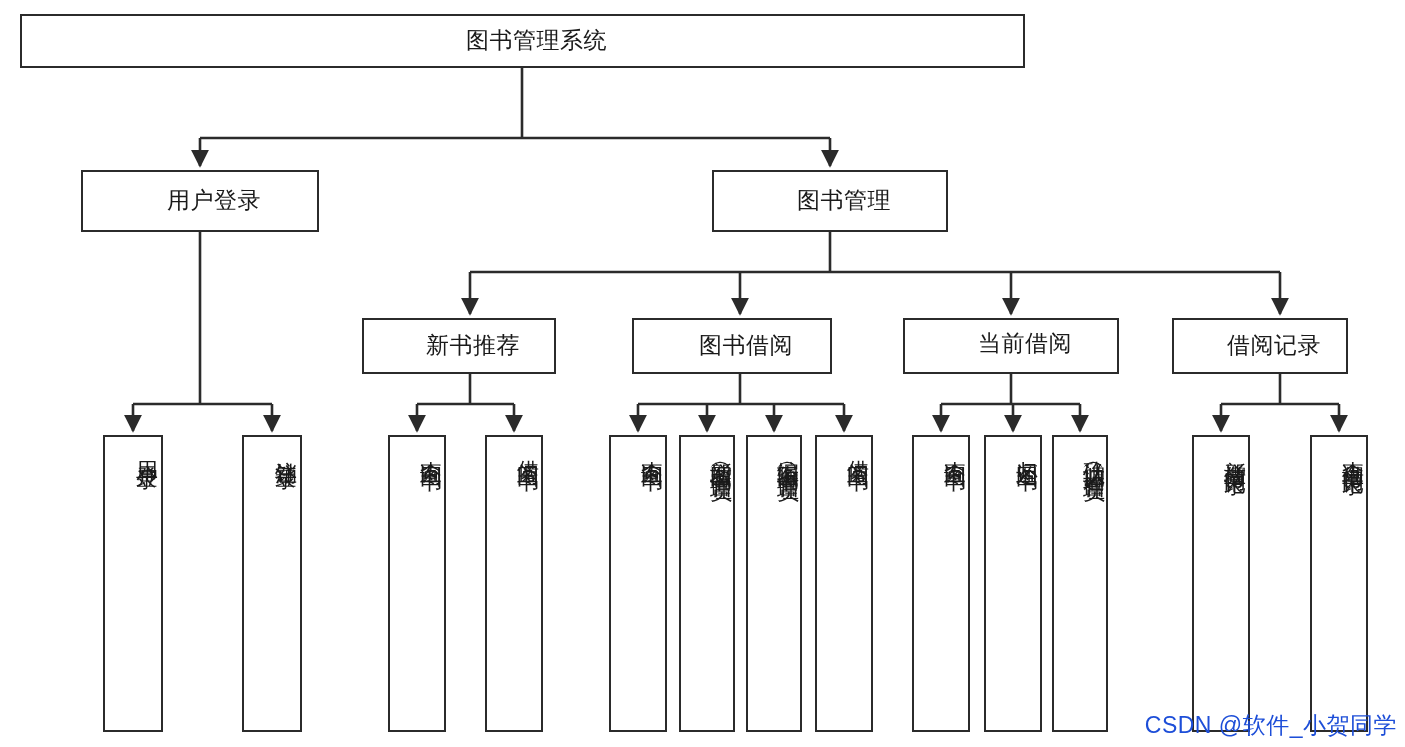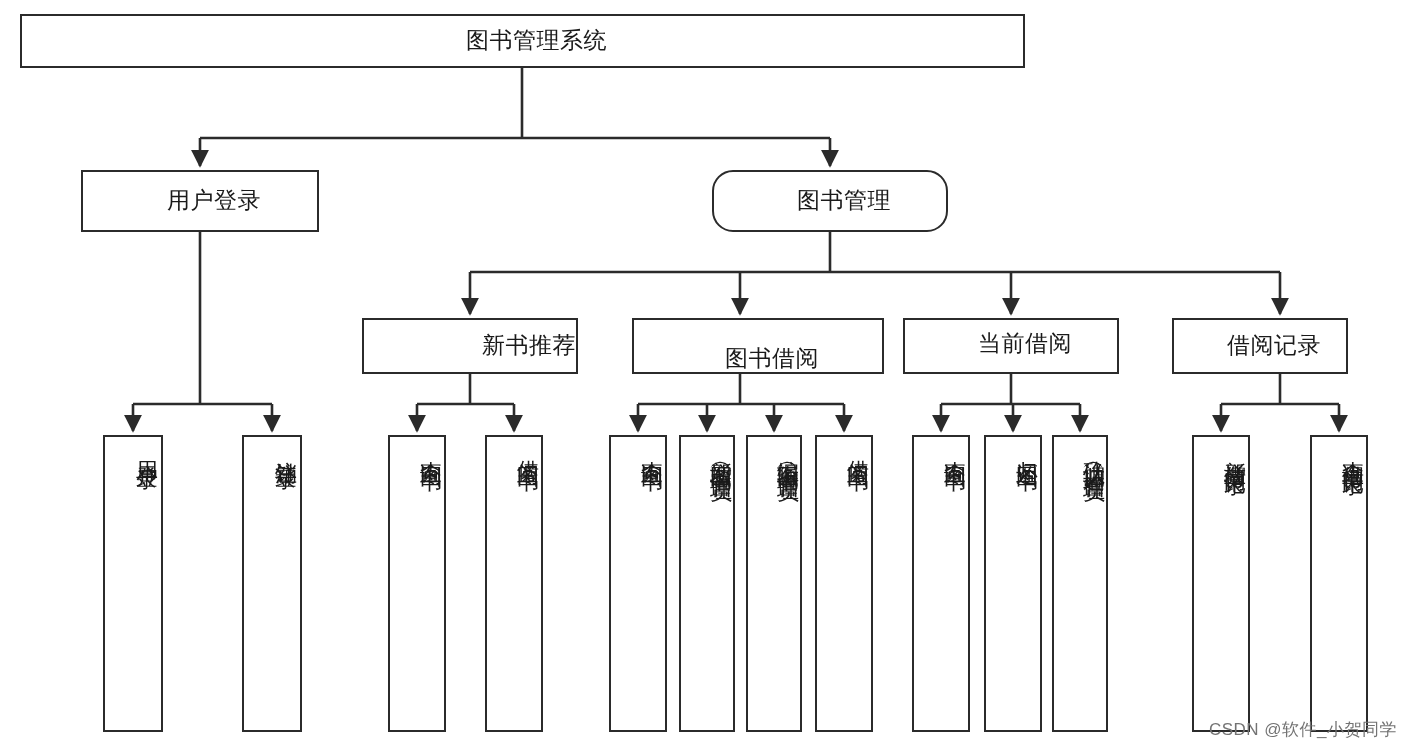--- a/index.html
+++ b/index.html
@@ -59,22 +59,22 @@
     text-orientation: upright;
     font-size: 22px;
     letter-spacing: 3px;
     line-height: 1;
     white-space: nowrap;
   }
   #watermark {
     position: absolute;
     right: 8px;
     bottom: 6px;
-    font-size: 17px;
-    color: #737373;
+    font-size: 23px;
+    color: #1d4ed8;
     letter-spacing: 0.5px;
     white-space: nowrap;
     user-select: none;
   }
 </style>
 </head>
 <body>
 
 <div id="diagram-root">
 
@@ -128,28 +128,28 @@
     </g>
   </svg>
 
   <div class="node horiz" style="left:20px;top:14px;width:1005px;height:54px;">
     <span class="node-label">图书管理系统</span>
   </div>
 
   <div class="node horiz" style="left:81px;top:170px;width:238px;height:62px;">
     <span class="node-label">用户登录</span>
   </div>
-  <div class="node horiz" style="left:712px;top:170px;width:236px;height:62px;border-radius:21px;">
+  <div class="node horiz" style="left:712px;top:170px;width:236px;height:62px;">
     <span class="node-label">图书管理</span>
   </div>
 
-  <div class="node horiz" style="left:362px;top:318px;width:216px;height:56px;justify-content:flex-end;">
+  <div class="node horiz" style="left:362px;top:318px;width:194px;height:56px;">
     <span class="node-label">新书推荐</span>
   </div>
-  <div class="node horiz" style="left:632px;top:318px;width:252px;height:56px;align-items:flex-end;">
+  <div class="node horiz" style="left:632px;top:318px;width:200px;height:56px;">
     <span class="node-label">图书借阅</span>
   </div>
   <div class="node horiz" style="left:903px;top:318px;width:216px;height:56px;font-family:Liberation Mono, monospace;">
     <span class="node-label">当前借阅</span>
   </div>
   <div class="node horiz" style="left:1172px;top:318px;width:176px;height:56px;">
     <span class="node-label">借阅记录</span>
   </div>
 
   <div class="node vert" style="left:103px;top:435px;width:60px;height:297px;">

